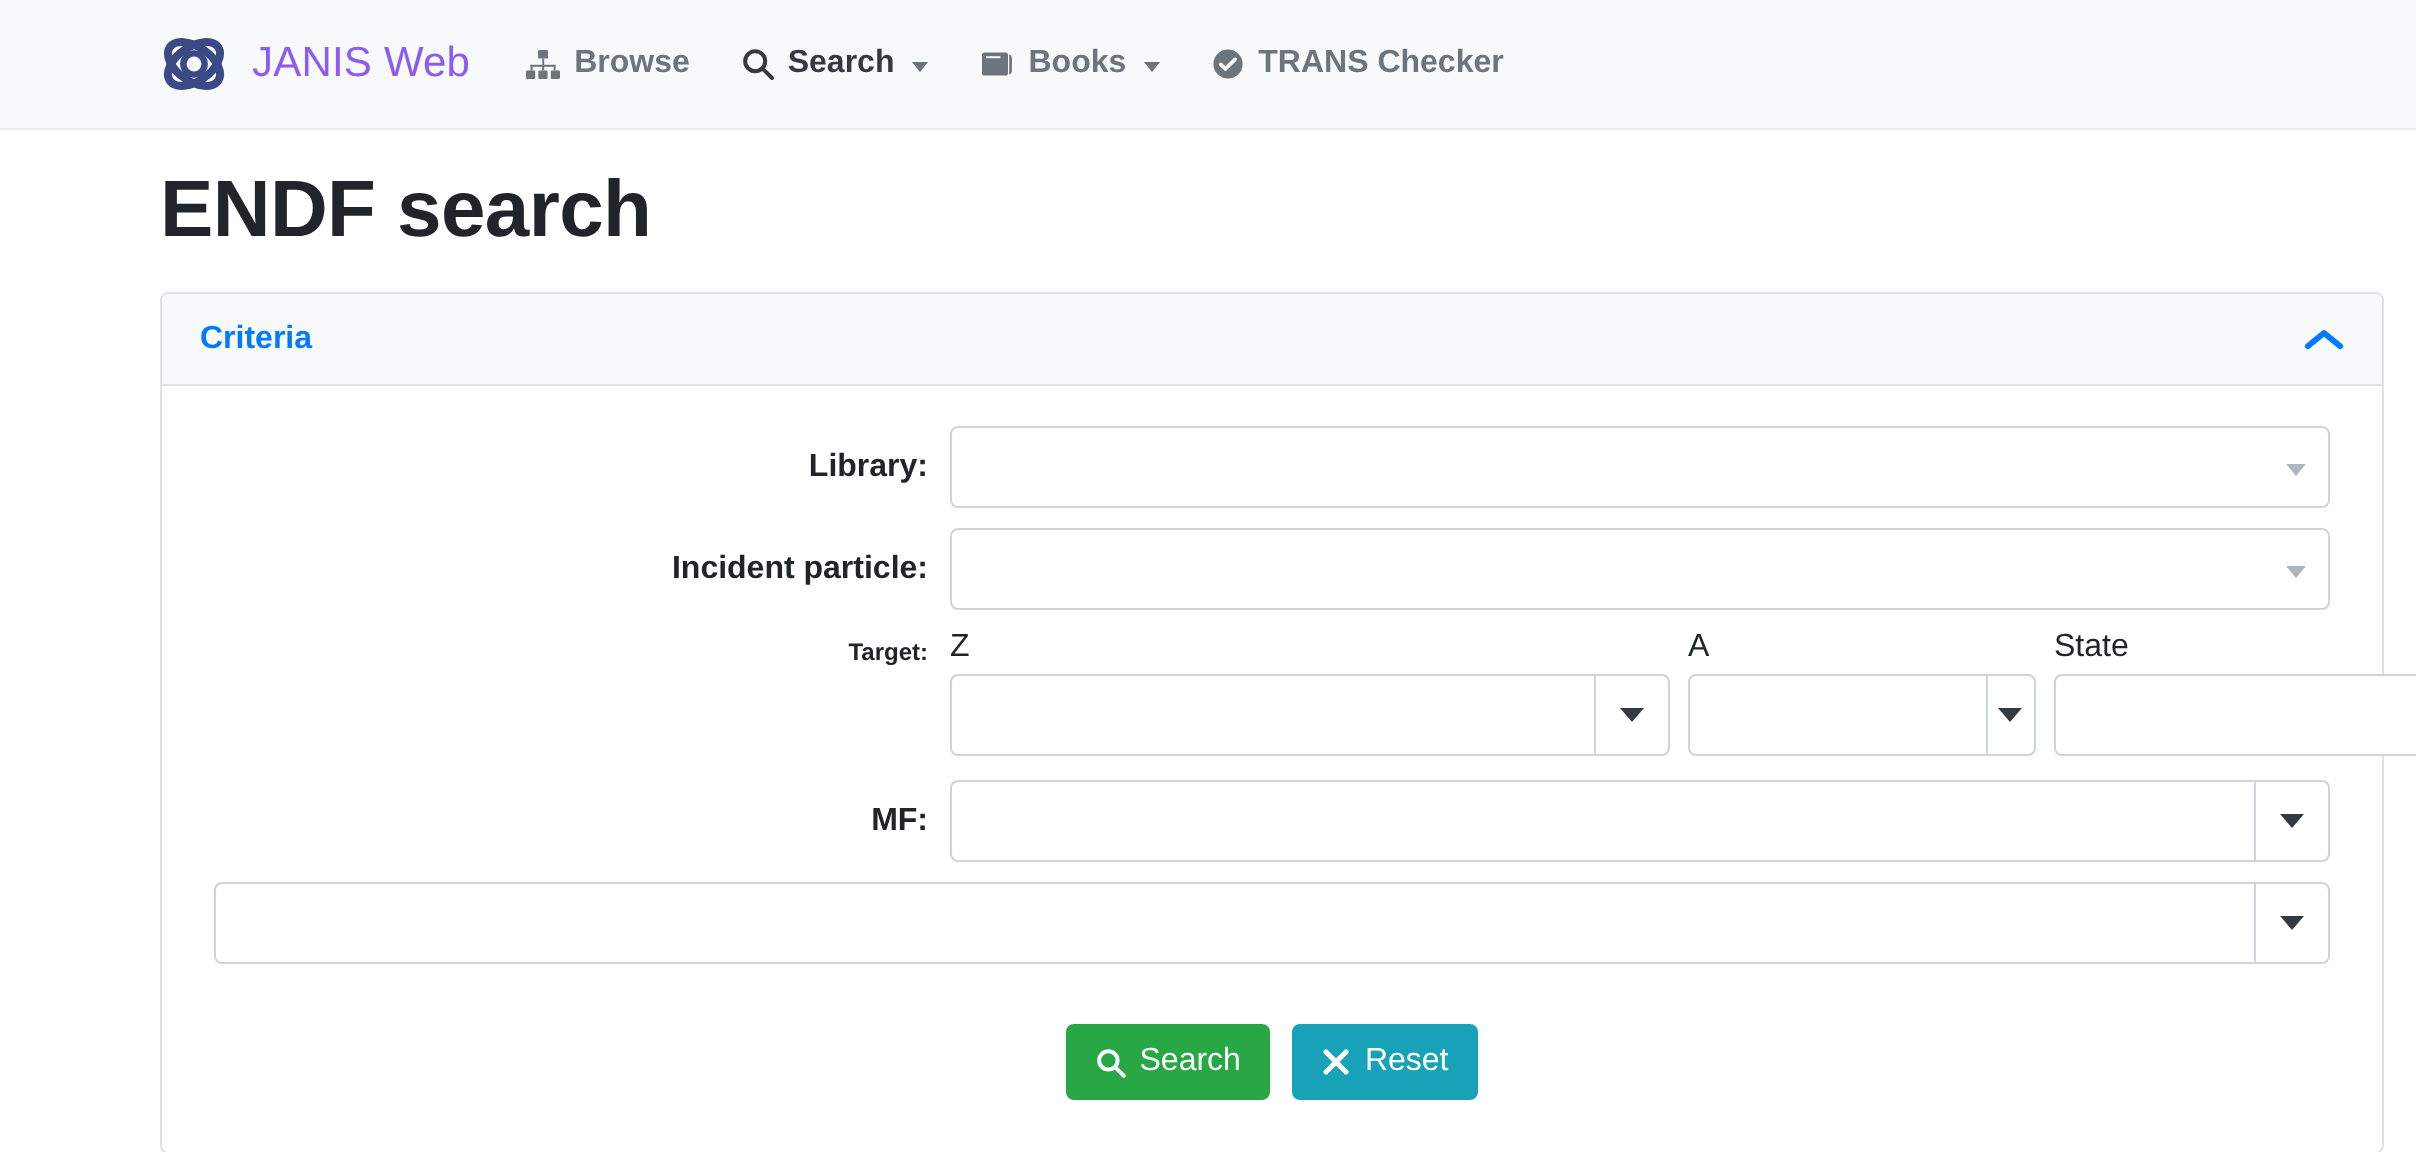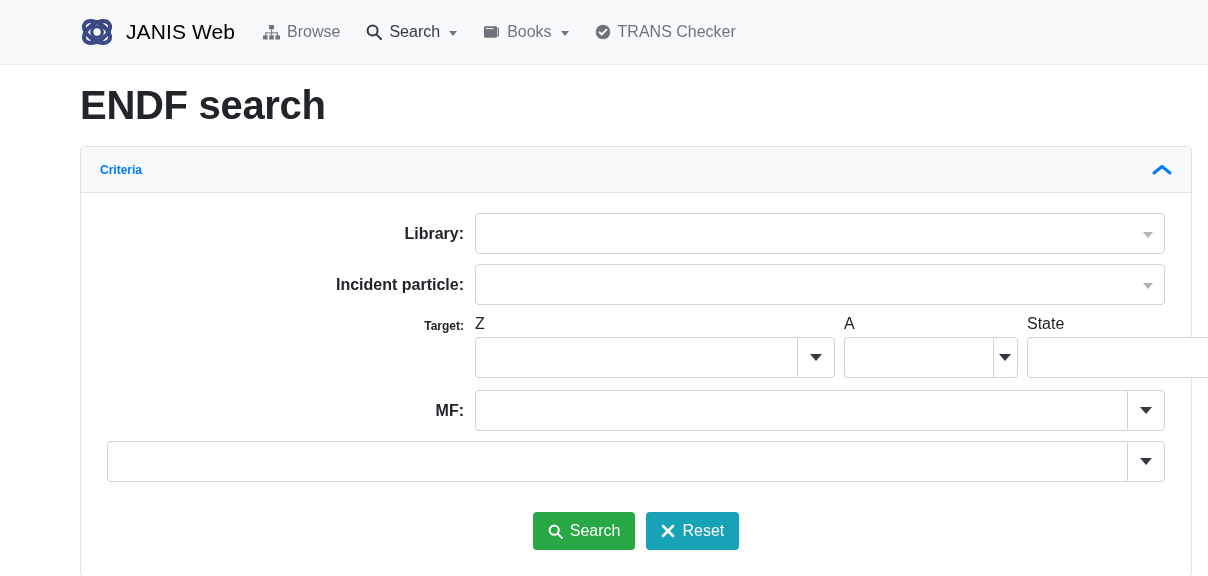--- a/index.html
+++ b/index.html
@@ -25,36 +25,36 @@
     display: flex;
     align-items: center;
     gap: 10px;
     text-decoration: none;
     color: #212529;
     margin-right: 28px;
   }
   .brand-logo { width: 38px; height: 38px; display: block; }
   .brand-text {
     font-size: 21px;
-    color: #000000;
+    color: #8b5cf6;
     letter-spacing: .1px;
     white-space: nowrap;
   }
   .nav-items { display: flex; align-items: center; gap: 26px; }
   .nav-link {
     display: flex;
     align-items: center;
     gap: 7px;
     font-size: 16px;
     color: #6c757d;
     text-decoration: none;
     white-space: nowrap;
     cursor: pointer;
   }
-  .nav-link .lbl { line-height: 1; }
+  .nav-link .lbl { line-height: 1; font-weight: bold; }
   .nav-ico { display: inline-flex; align-items: center; }
   .nav-ico svg { display: block; }
   .caret-sm {
     width: 0; height: 0;
     border-left: 4.5px solid transparent;
     border-right: 4.5px solid transparent;
     border-top: 5px solid #6c757d;
     margin-left: 2px;
     margin-top: 2px;
   }
@@ -84,21 +84,21 @@
     border-radius: 3px 3px 0 0;
     display: flex;
     align-items: center;
     justify-content: space-between;
     padding: 0 18px 0 19px;
     cursor: pointer;
   }
   .card-header-title {
     color: #007bff;
     font-weight: bold;
-    font-size: 12px;
+    font-size: 16px;
     text-decoration: none;
   }
   .chevron-up svg { display: block; }
 
   .card-body { padding: 20px 26px 26px 26px; }
 
   
   .form-row {
     display: flex;
     align-items: center;

